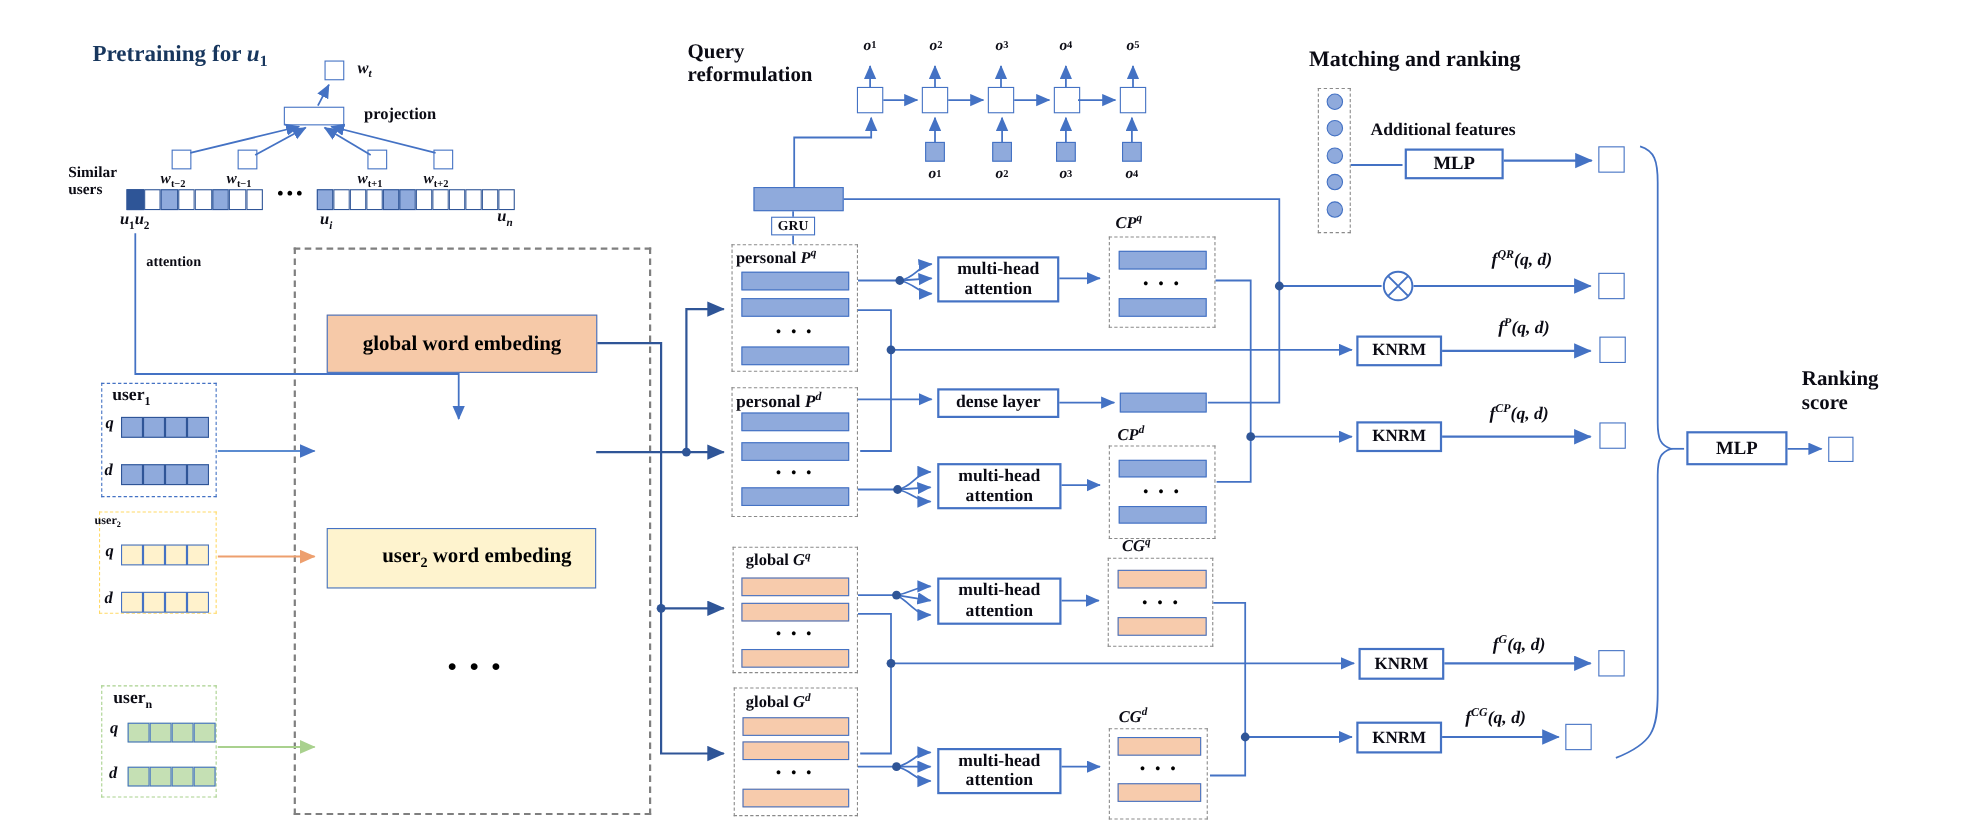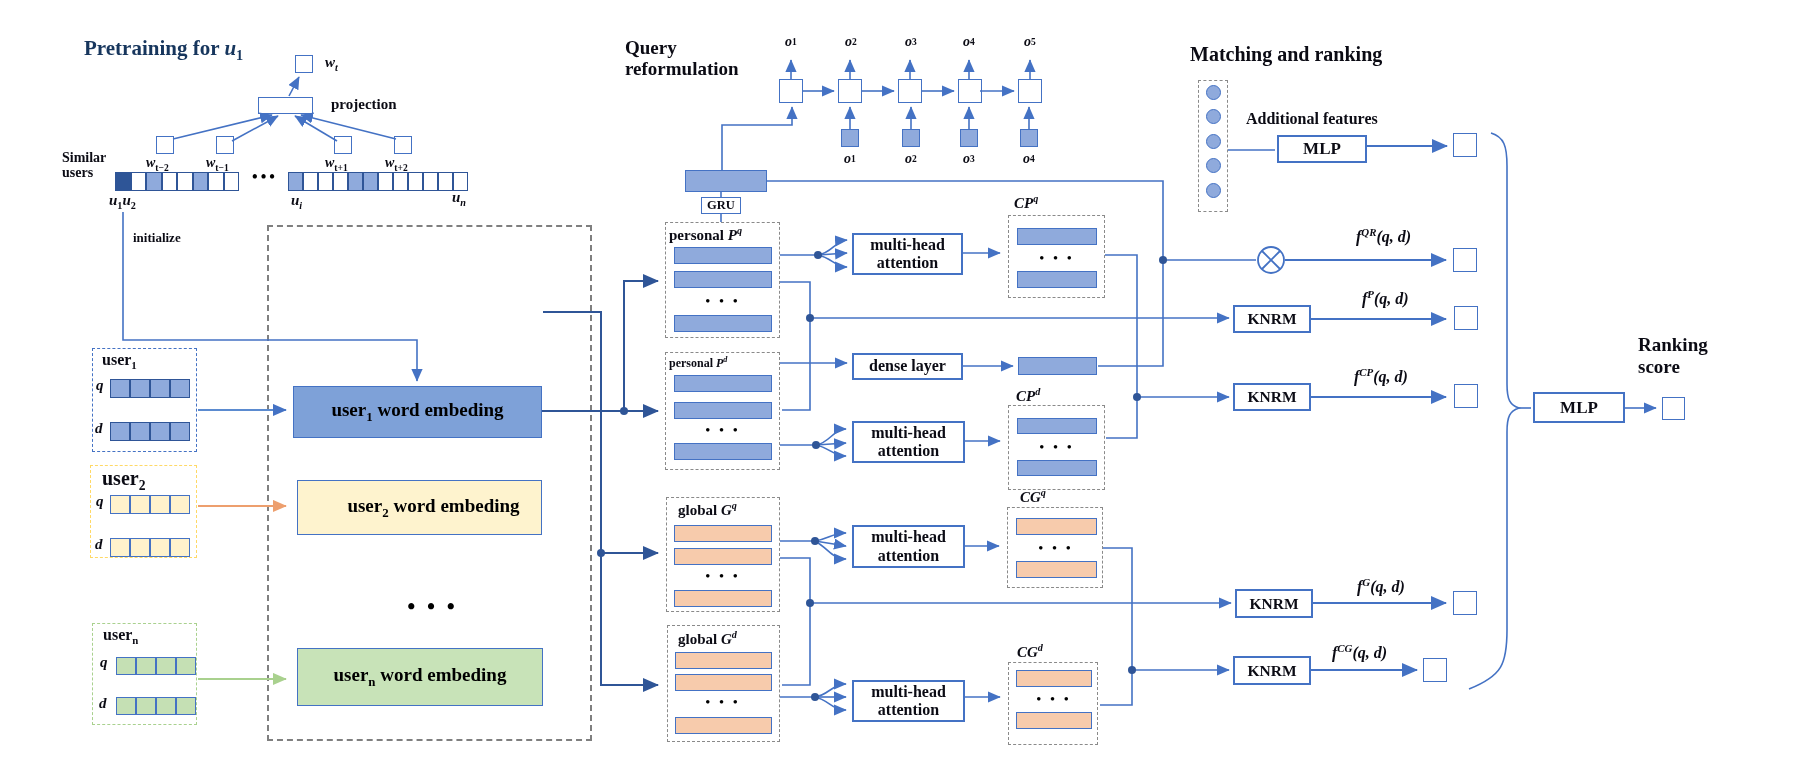--- a/index.html
+++ b/index.html
@@ -81,41 +81,41 @@
       <div class="cell white"></div>
       <div class="cell white"></div>
       <div class="cell white"></div>
       <div class="cell white"></div>
       <div class="cell white"></div>
       <div class="cell white"></div>
     </div>
   <div class="abs lbl" style="left:109px;top:192px;font-size:15px;"><i>u</i><sub>1</sub><i>u</i><sub>2</sub></div>
   <div class="abs lbl" style="left:291px;top:192px;font-size:15px;"><i>u<sub>i</sub></i></div>
   <div class="abs lbl" style="left:452px;top:189px;font-size:15px;"><i>u<sub>n</sub></i></div>
-  <div class="abs lbl" style="left:133px;top:231px;font-size:13px;">initialize</div>
+  <div class="abs lbl" style="left:133px;top:231px;font-size:13px;">attention</div>
 
   <div class="abs ublock" style="left:92px;top:348px;width:105px;height:104px;border-color:#4472C4;"></div>
   <div class="abs lbl" style="left:102px;top:351px;font-size:16px;">user<sub>1</sub></div>
   <div class="abs lbl" style="left:96px;top:377px;font-size:15px;"><i>q</i></div>
   <div class="abs cellrow" style="left:110px;top:379px;width:80px;height:19px;">
       <div class="cell blue"></div>
       <div class="cell blue"></div>
       <div class="cell blue"></div>
       <div class="cell blue"></div>
     </div>
   <div class="abs lbl" style="left:95px;top:420px;font-size:15px;"><i>d</i></div>
   <div class="abs cellrow" style="left:110px;top:422px;width:80px;height:19px;">
       <div class="cell blue"></div>
       <div class="cell blue"></div>
       <div class="cell blue"></div>
       <div class="cell blue"></div>
     </div>
 
   <div class="abs ublock" style="left:90px;top:465px;width:107px;height:93px;border-color:#FFD966;"></div>
-  <div class="abs lbl" style="left:102px;top:467px;font-size:20px;">user<sub>2</sub></div>
+  <div class="abs lbl" style="left:86px;top:467px;font-size:11px;">user<sub>2</sub></div>
   <div class="abs lbl" style="left:96px;top:493px;font-size:15px;"><i>q</i></div>
   <div class="abs cellrow" style="left:110px;top:495px;width:80px;height:19px;">
       <div class="cell cream"></div>
       <div class="cell cream"></div>
       <div class="cell cream"></div>
       <div class="cell cream"></div>
     </div>
   <div class="abs lbl" style="left:95px;top:536px;font-size:15px;"><i>d</i></div>
   <div class="abs cellrow" style="left:110px;top:538px;width:80px;height:19px;">
       <div class="cell cream"></div>
@@ -135,30 +135,27 @@
     </div>
   <div class="abs lbl" style="left:99px;top:695px;font-size:15px;"><i>d</i></div>
   <div class="abs cellrow" style="left:116px;top:697px;width:80px;height:18px;">
       <div class="cell green"></div>
       <div class="cell green"></div>
       <div class="cell green"></div>
       <div class="cell green"></div>
     </div>
 
   <div class="abs pwe" style="left:267px;top:225px;width:325px;height:516px;"></div>
-  <div class="abs ebox bluefill" style="left:293px;top:386px;width:249px;height:52px;">
-    <span>user<sub>1</sub> word embeding</span>
+  <div class="abs ebox peach" style="left:297px;top:286px;width:246px;height:53px;">
+    <span>global word embeding</span>
     </div>
   <div class="abs ebox creamfill" style="left:297px;top:480px;width:245px;height:55px;padding-left:28px;">
     <span>user<sub>2</sub> word embeding</span>
     </div>
   <div class="abs lbl dots ctr" style="left:390px;top:592px;width:85px;height:30px;font-size:23px;">• • •</div>
-  <div class="abs ebox greenfill" style="left:297px;top:648px;width:246px;height:58px;">
-    <span>user<sub>n</sub> word embeding</span>
-    </div>
 
   <div class="abs lbl" style="left:625px;top:38px;font-size:19px;line-height:1.1;">Query<br>reformulation</div>
   <div class="abs lbl ctr" style="left:779px;top:34px;width:24px;font-size:14px;">
       <i>o</i>
       <sub>1</sub>
     </div>
   <div class="abs lbl ctr" style="left:839px;top:34px;width:24px;font-size:14px;">
       <i>o</i>
       <sub>2</sub>
     </div>
@@ -205,21 +202,21 @@
     </div>
 
   <div class="abs stackbox" style="left:665px;top:222px;width:115px;height:116px;"></div>
   <div class="abs lbl" style="left:669px;top:225px;font-size:15px;">personal <i>P<sup>q</sup></i></div>
   <div class="abs bar-blue" style="left:674px;top:247px;width:98px;height:17px;"></div>
   <div class="abs bar-blue" style="left:674px;top:271px;width:98px;height:17px;"></div>
   <div class="abs lbl dots ctr" style="left:678px;top:292px;width:90px;height:18px;font-size:13px;">• • •</div>
   <div class="abs bar-blue" style="left:674px;top:315px;width:98px;height:17px;"></div>
 
   <div class="abs stackbox" style="left:665px;top:352px;width:115px;height:118px;"></div>
-  <div class="abs lbl" style="left:669px;top:355px;font-size:12px;">personal <i>P<sup>d</sup></i></div>
+  <div class="abs lbl" style="left:669px;top:355px;font-size:16px;">personal <i>P<sup>d</sup></i></div>
   <div class="abs bar-blue" style="left:674px;top:375px;width:98px;height:17px;"></div>
   <div class="abs bar-blue" style="left:674px;top:402px;width:98px;height:17px;"></div>
   <div class="abs lbl dots ctr" style="left:678px;top:421px;width:90px;height:18px;font-size:13px;">• • •</div>
   <div class="abs bar-blue" style="left:674px;top:443px;width:98px;height:17px;"></div>
 
   <div class="abs stackbox" style="left:666px;top:497px;width:114px;height:115px;"></div>
   <div class="abs lbl" style="left:678px;top:500px;font-size:15px;">global <i>G<sup>q</sup></i></div>
   <div class="abs bar-orange" style="left:674px;top:525px;width:98px;height:17px;"></div>
   <div class="abs bar-orange" style="left:674px;top:548px;width:98px;height:17px;"></div>
   <div class="abs lbl dots ctr" style="left:678px;top:567px;width:90px;height:18px;font-size:13px;">• • •</div>

